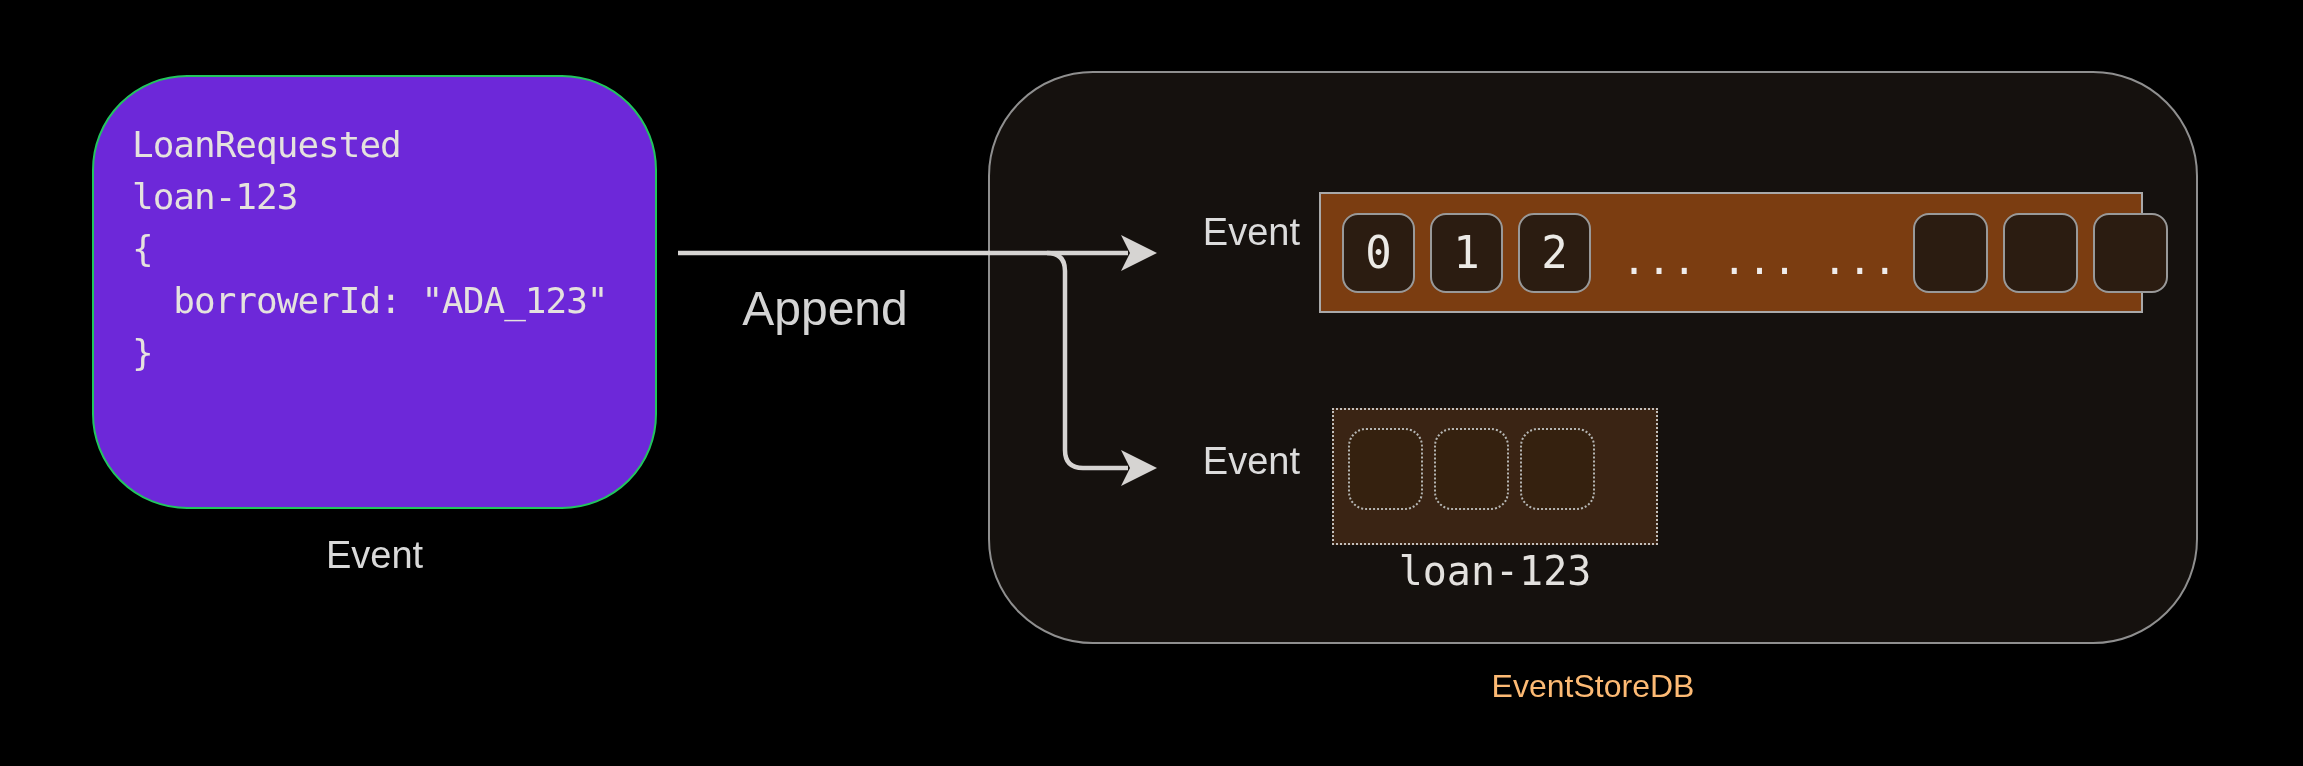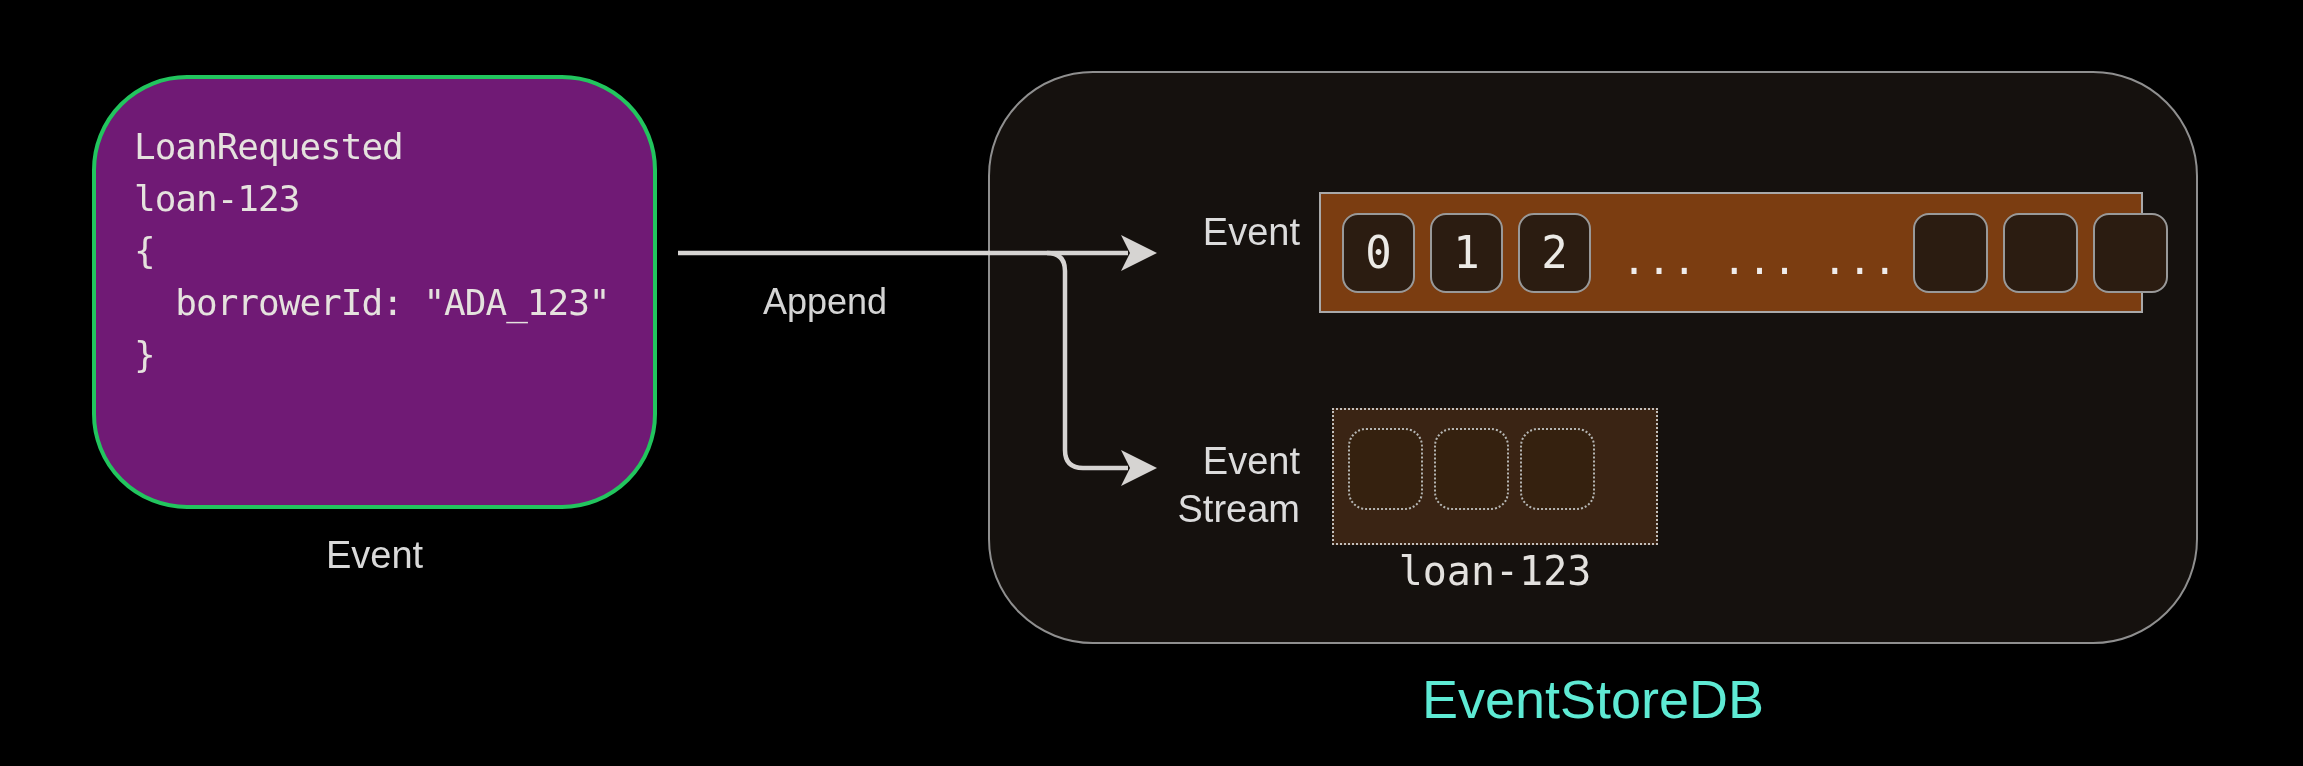--- a/index.html
+++ b/index.html
@@ -3,47 +3,47 @@
 <meta charset="utf-8">
 <style>
   html,body{margin:0;padding:0;background:#000;}
   #canvas{
     position:relative;width:2303px;height:766px;background:#000;overflow:hidden;
     font-family:"Liberation Sans",sans-serif;
   }
   
   .event-card{
     position:absolute;left:92px;top:75px;width:565px;height:434px;
-    background:#701a75;border:4px solid #22c55e;border-radius:95px;
+    background:#6d28d9;border:2px solid #22c55e;border-radius:95px;
     box-sizing:border-box;
   }
   .event-code{
     position:absolute;left:38px;top:42px;right:20px;
     font-family:"DejaVu Sans Mono",monospace;
     font-size:36px;line-height:52px;color:#e5e2de;
     white-space:pre;letter-spacing:-1px;
   }
   .event-caption{
     position:absolute;left:92px;top:534px;width:565px;text-align:center;
     font-size:38px;color:#d9d9d9;
   }
   
   .append-label{
     position:absolute;left:700px;top:281px;width:250px;text-align:center;
-    font-size:36px;color:#d4d4d4;
+    font-size:48px;color:#d4d4d4;
   }
   
   .store{
     position:absolute;left:988px;top:71px;width:1210px;height:573px;
     background:#15110e;border:2px solid #8f8f8f;border-radius:105px;
     box-sizing:border-box;
   }
   .store-caption{
     position:absolute;left:988px;top:668px;width:1210px;text-align:center;
-    font-size:54px;color:#5eead4;
+    font-size:32px;color:#fdba74;
   }
   
   .log-label{
     position:absolute;left:1100px;top:208px;width:200px;text-align:right;
     font-size:38px;line-height:48px;color:#dcdcdc;
   }
   .log-bar{
     position:absolute;left:1319px;top:192px;width:824px;height:121px;
     background:#7b3d11;border:2px solid #a9a9a9;box-sizing:border-box;
     display:flex;align-items:center;padding-left:21px;
@@ -111,21 +111,20 @@
     <div class="log-ellipsis">... ... ...</div>
     <div class="log-empty-group">
       <div class="log-empty"></div>
       <div class="log-empty"></div>
       <div class="log-empty"></div>
     </div>
   </div>
 
   <div class="stream-label">
     <div>Event</div>
-    <div>Stream</div>
   </div>
   <div class="stream-box">
     <div class="stream-cell"></div>
     <div class="stream-cell"></div>
     <div class="stream-cell"></div>
   </div>
   <div class="stream-caption">loan-123</div>
 
   <svg class="arrows" viewBox="0 0 2303 766" xmlns="http://www.w3.org/2000/svg">
 

